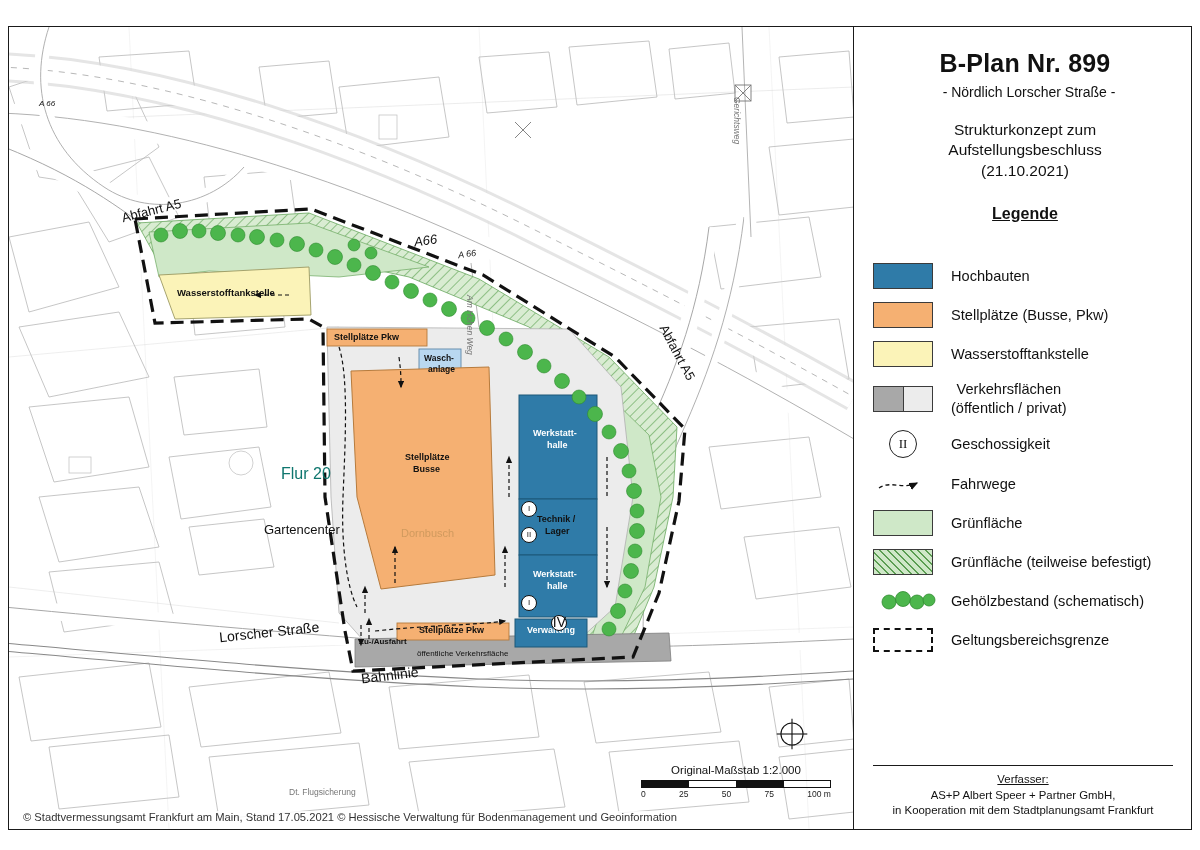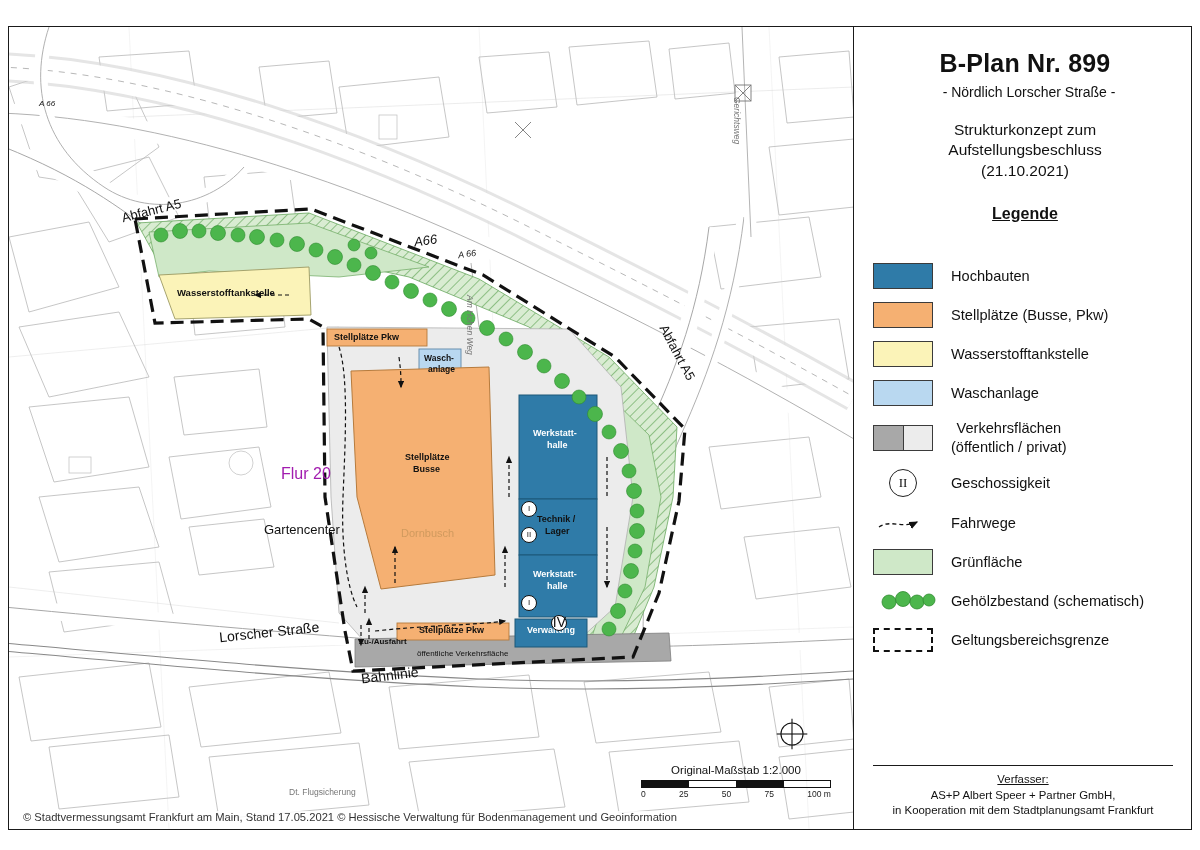--- a/index.html
+++ b/index.html
@@ -420,21 +420,21 @@
         </g>
       </svg>
 
       <div class="mlabel" style="left:112px;top:176px;transform:rotate(-14deg);font-size:13px;">Abfahrt A5</div>
       <div class="mlabel" style="left:405px;top:206px;transform:rotate(-8deg);font-size:13px;font-style:italic;">A66</div>
       <div class="mlabel" style="left:449px;top:222px;transform:rotate(-8deg);font-size:9px;font-style:italic;">A 66</div>
       <div class="mlabel" style="left:30px;top:72px;font-size:8px;font-style:italic;">A 66</div>
       <div class="mlabel" style="left:638px;top:318px;transform:rotate(62deg);font-size:13px;">Abfahrt A5</div>
       <div class="mlabel" style="left:210px;top:597px;transform:rotate(-6deg);font-size:14px;">Lorscher Straße</div>
       <div class="mlabel" style="left:352px;top:640px;transform:rotate(-7deg);font-size:14px;">Bahnlinie</div>
-      <div class="mlabel" style="left:272px;top:438px;font-size:16px;color:#a21caf;">Flur 20</div>
+      <div class="mlabel" style="left:272px;top:438px;font-size:16px;color:#0f766e;">Flur 20</div>
 
       <div class="mlabel" style="left:255px;top:495px;font-size:13px;">Gartencenter</div>
       <div class="mlabel" style="left:392px;top:500px;font-size:11px;color:#d09a5e;">Dornbusch</div>
       <div class="mlabel" style="left:280px;top:760px;font-size:8.5px;color:#777;">Dt. Flugsicherung</div>
       <div class="mlabel" style="left:733px;top:70px;transform:rotate(90deg);transform-origin:left top;font-size:8.5px;font-style:italic;color:#777;">Gerichtsweg</div>
       <div class="mlabel" style="left:466px;top:268px;transform:rotate(90deg);transform-origin:left top;font-size:8.5px;font-style:italic;color:#777;">Am Hohen Weg</div>
 
       <div class="mlabel" style="left:168px;top:260px;font-size:9.5px;font-weight:bold;">Wasserstofftankstelle</div>
       <div class="mlabel" style="left:325px;top:305px;font-size:9px;font-weight:bold;">Stellplätze Pkw</div>
       <div class="mlabel" style="left:415px;top:326px;font-size:8.5px;font-weight:bold;">Wasch-</div>
@@ -510,26 +510,20 @@
           <div class="legend-label">Stellplätze (Busse, Pkw)</div>
         </div>
 
         <div class="legend-row">
           <div class="swatch-wrap">
             <div class="sw sw-wasser"></div>
           </div>
           <div class="legend-label">Wasserstofftankstelle</div>
         </div>
 
-        <div class="legend-row">
-          <div class="swatch-wrap">
-            <div class="sw sw-wasch"></div>
-          </div>
-          <div class="legend-label">Waschanlage</div>
-        </div>
 
         <div class="legend-row">
           <div class="swatch-wrap">
             <div class="sw sw-verkehr">
               <i class="a"></i>
                 <i class="b"></i>
             </div>
           </div>
           <div class="legend-label">
             <div>Verkehrsflächen</div>
@@ -558,20 +552,26 @@
           <div class="legend-label">Fahrwege</div>
         </div>
 
         <div class="legend-row">
           <div class="swatch-wrap">
             <div class="sw sw-gruen"></div>
           </div>
           <div class="legend-label">Grünfläche</div>
         </div>
 
+        <div class="legend-row">
+          <div class="swatch-wrap">
+            <div class="sw sw-gruen-h"></div>
+          </div>
+          <div class="legend-label">Grünfläche (teilweise befestigt)</div>
+        </div>
 
         <div class="legend-row">
           <div class="swatch-wrap">
             <svg class="gehoelz-icon" width="60" height="22" viewBox="0 0 60 22">
               <circle cx="10" cy="12" r="7" fill="#4cb64c" stroke="#2f8a2f" stroke-width="0.8"></circle>
               <circle cx="24" cy="9" r="7.5" fill="#4cb64c" stroke="#2f8a2f" stroke-width="0.8"></circle>
               <circle cx="38" cy="12" r="7" fill="#4cb64c" stroke="#2f8a2f" stroke-width="0.8"></circle>
               <circle cx="50" cy="10" r="6" fill="#4cb64c" stroke="#2f8a2f" stroke-width="0.8"></circle>
             </svg>
           </div>

